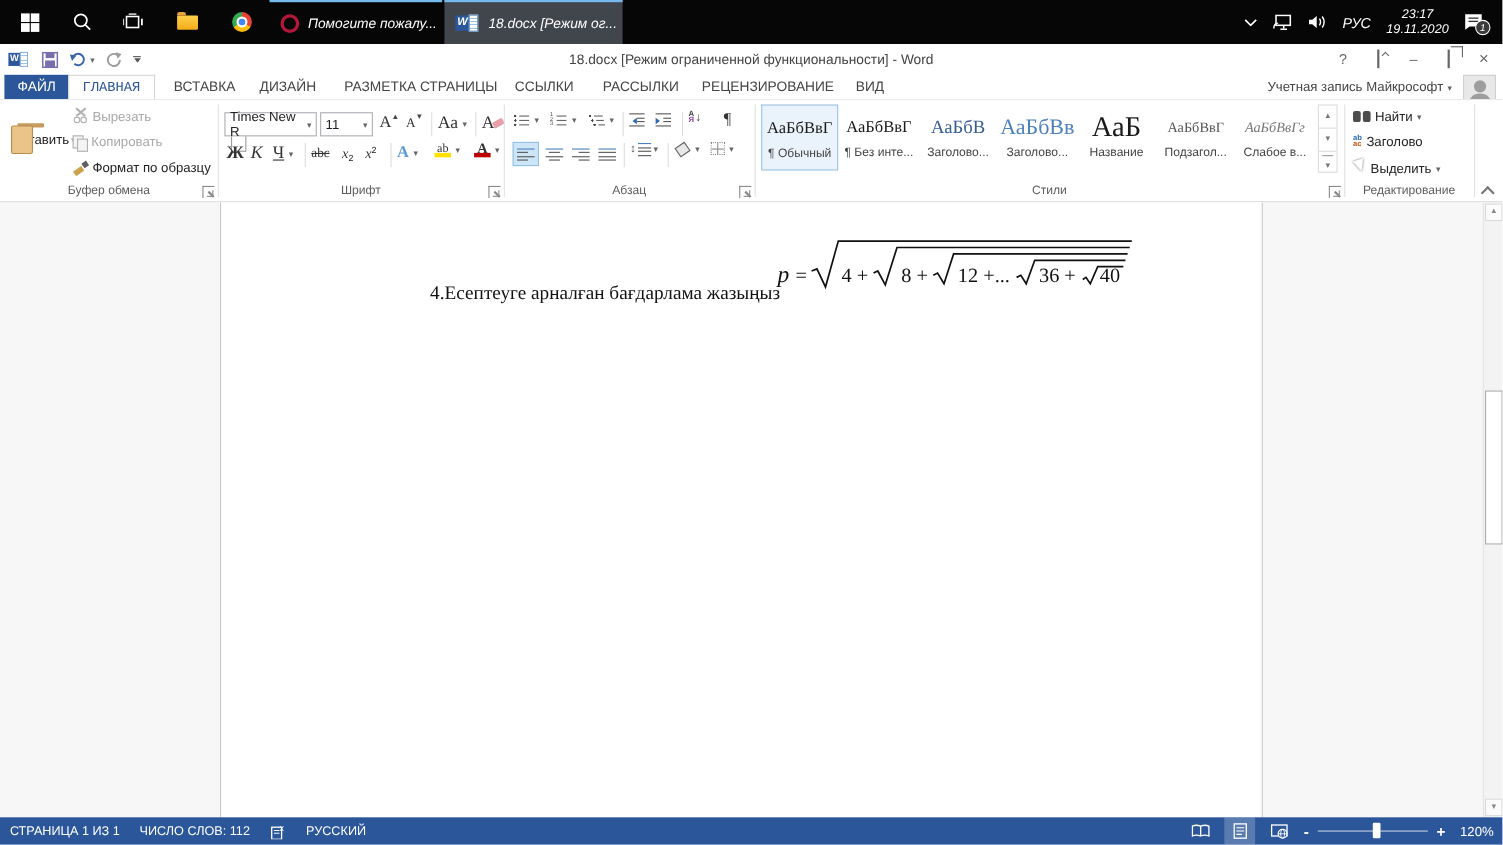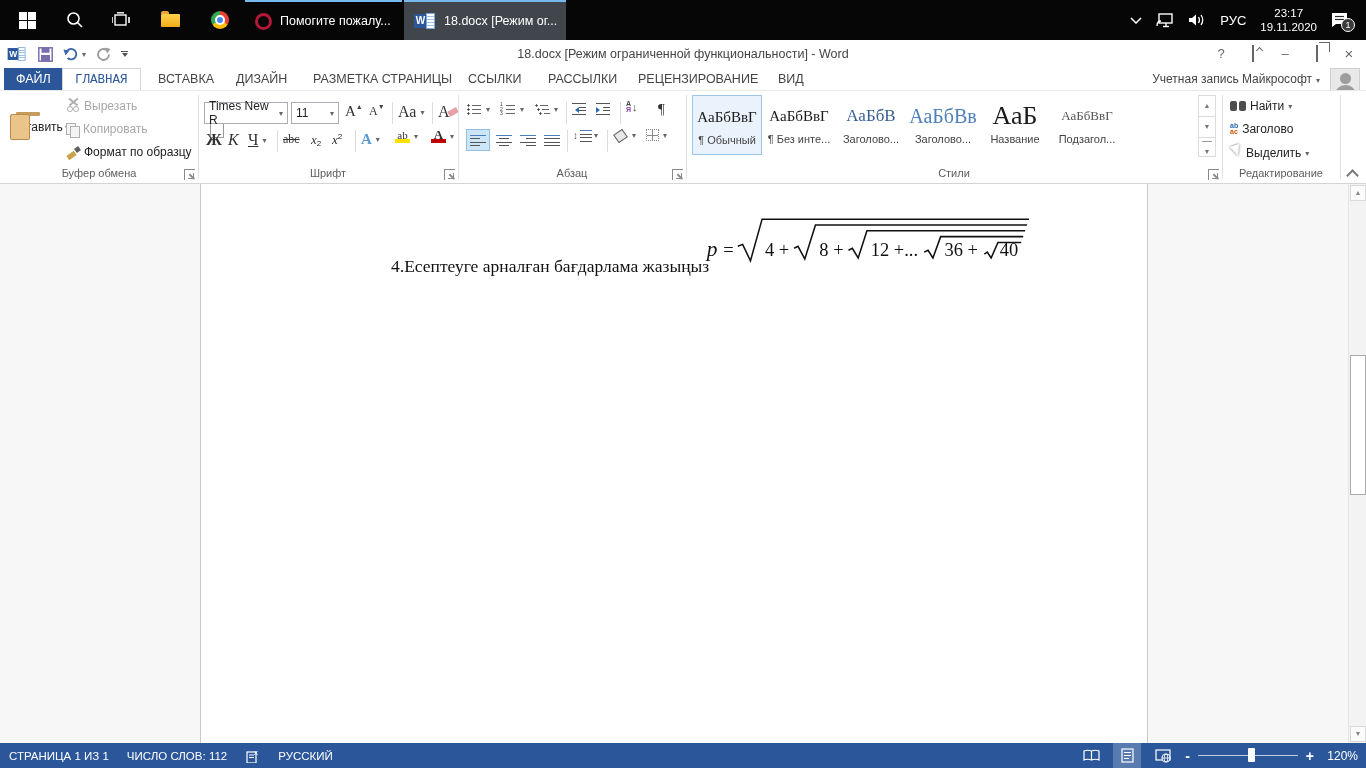--- a/index.html
+++ b/index.html
@@ -1,20 +1,20 @@
 <!DOCTYPE html>
 <html><head>
 <meta charset="utf-8">
 <style>
   * { margin:0; padding:0; box-sizing:border-box; }
   html,body { width:1366px; height:768px; overflow:hidden; }
   body { font-family:"Liberation Sans",sans-serif; background:#fff; position:relative; color:#222; }
 
   
-  .taskbar { position:absolute; left:0; top:0; width:1366px; height:40px; background:#060606; z-index:50; }
+  .taskbar { position:absolute; left:0; top:0; width:1366px; height:40px; background:#060606; z-index:50;font-style:italic; }
   .tb-btn { position:absolute; top:0; height:40px; display:flex; align-items:center; justify-content:center; }
   .tb-app { position:absolute; top:0; height:40px; display:flex; align-items:center; gap:8px; padding:0 10px;
             border-top:2px solid #76b9ed; color:#fff; font-size:12.5px; white-space:nowrap; overflow:hidden; }
   .tb-app.active { background:#41454c; }
   .tray { position:absolute; right:0; top:0; height:40px; display:flex; align-items:center; gap:14px; color:#fff; padding-right:10px; }
   .tray .lang { font-size:13px; }
   .clock { text-align:center; font-size:11.5px; line-height:1.25; }
   .opera-ring { width:17px; height:17px; border-radius:50%; border:3px solid #b3173a; flex:0 0 auto; }
   .word-ic { position:relative; width:22px; height:16px; flex:0 0 auto; }
   .word-ic .w { position:absolute; left:0; top:1px; width:13px; height:14px; background:#2b579a; color:#fff; font-size:10px; font-weight:bold; text-align:center; line-height:14px; }
@@ -481,20 +481,24 @@
     <span class="slab">Заголово...</span>
   </div>
   <div class="stylecard st5" style="left:980px;">
     <span class="sprev">АаБ</span>
     <span class="slab">Название</span>
   </div>
   <div class="stylecard st6" style="left:1052px;">
     <span class="sprev">АаБбВвГ</span>
     <span class="slab">Подзагол...</span>
   </div>
+  <div class="stylecard st7" style="left:1124px;">
+    <span class="sprev">АаБбВвГг</span>
+    <span class="slab">Слабое в...</span>
+  </div>
   <div class="gal-ctrl">
     <span>▲</span>
     <span>▼</span>
     <span style="border-top:1px solid #999;margin:3px 3px 0 3px;">▼</span>
   </div>
   <div class="glabel" style="left:686px;width:536px;">Стили</div>
   <span class="launcher" style="left:1208px;"></span>
   <div class="gsep" style="left:1222px;"></div>
 
   <div class="rb-btn" style="left:1230px;top:8px;">

